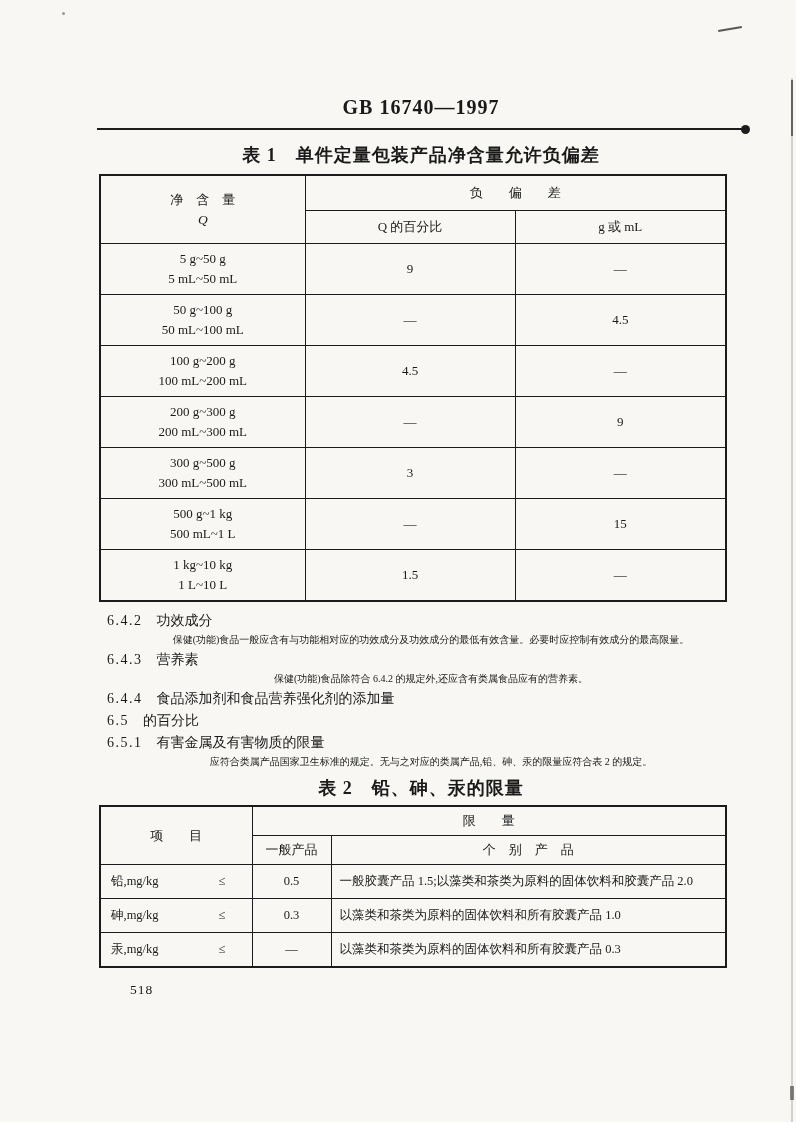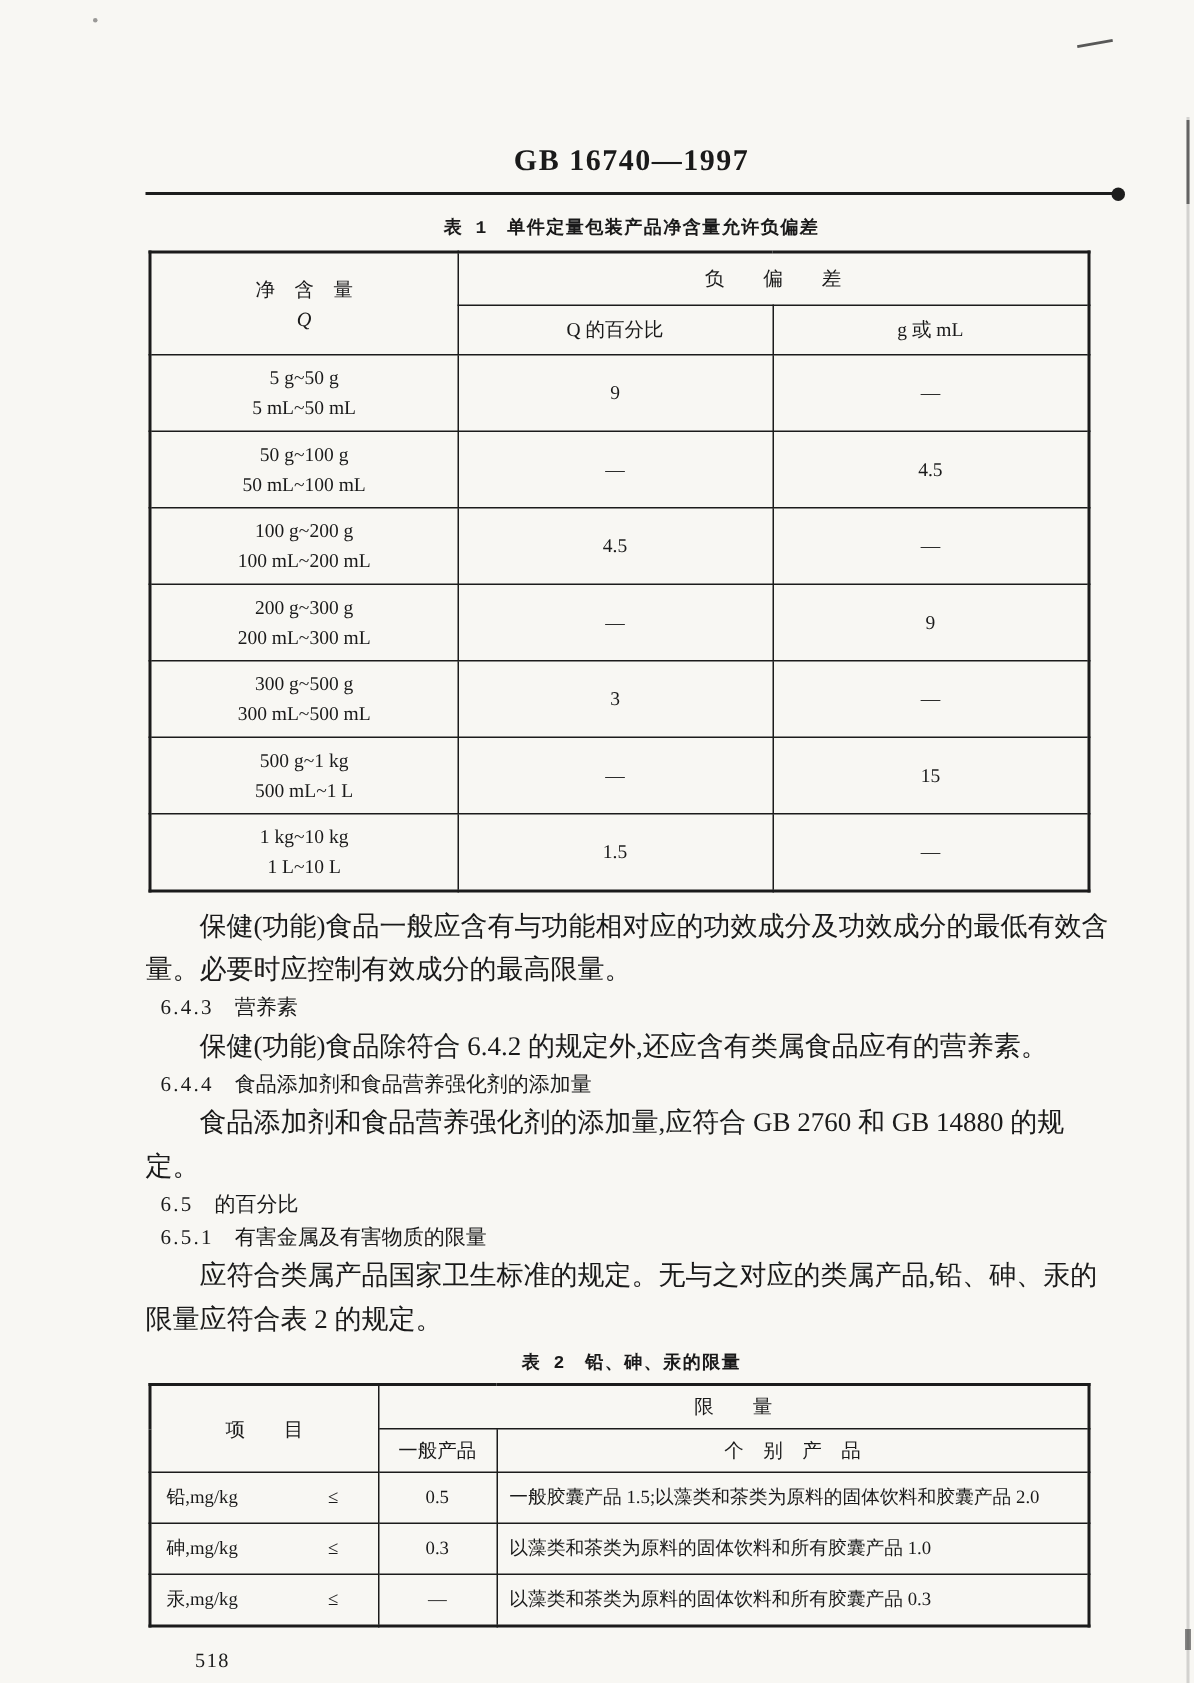--- a/index.html
+++ b/index.html
@@ -15,21 +15,21 @@
 
   
   .doc-number{
     text-align:center;font-size:20px;font-weight:bold;
     letter-spacing:1px;
   }
   .header-rule{height:2px;background:#1d1d1d;margin-top:9px;position:relative;}
   .rule-blob{position:absolute;right:-5px;top:-3px;width:9px;height:9px;background:#1d1d1d;border-radius:50%;}
 
   
-  .tcap{text-align:center;font-size:12px;font-weight:bold;letter-spacing:1px;margin:13px 0 7px;font-family:Liberation Mono, monospace;}
+  .tcap{text-align:center;font-size:18px;font-weight:bold;letter-spacing:1px;margin:13px 0 7px;}
   .tcap2{margin:6px 0 5px;}
 
   
   table{border-collapse:collapse;table-layout:fixed;}
   .std-table{width:626px;margin-left:2px;border:2px solid #1b1b1b;}
   .std-table th,.std-table td{
     border:1px solid #1b1b1b;text-align:center;
     font-size:13px;font-weight:normal;padding:2px 4px;
     vertical-align:middle;
   }
@@ -41,21 +41,21 @@
   .t2 .h1 th{height:24px;}
   .t2 .h2 th{height:24px;}
   .t2 td{height:29px;font-size:12.5px;text-align:center;}
   .item-flex{display:flex;justify-content:space-between;align-items:center;padding:0 22px 0 6px;}
   .c-ind{text-align:left !important;padding-left:8px !important;margin-top:38px;}
 
   
   .content{margin-top:8px;}
   .sec{font-size:14px;line-height:21px;padding-left:10px;margin-top:1px;white-space:nowrap;}
   .sec-num{letter-spacing:1.5px;margin-right:14px;}
-  .para{font-size:18px;line-height:29px;margin:0;text-indent:2em;}
+  .para{font-size:10px;line-height:17px;margin:0;text-indent:2em;text-align:center;}
 
   
   .page-number{margin:14px 0 0 33px;font-size:13.5px;letter-spacing:1px;}
 
   
   .edge-line{position:absolute;right:3px;top:78px;width:2px;height:1044px;background:rgba(80,80,80,.22);}
   .edge-line-dark{position:absolute;right:3px;top:80px;width:2.5px;height:56px;background:rgba(40,40,40,.65);}
   .edge-tick{position:absolute;right:2px;top:1086px;width:4px;height:14px;background:rgba(40,40,40,.55);}
   .corner-mark{position:absolute;top:28px;right:54px;width:24px;height:0;border-top:2px solid rgba(35,35,35,.75);transform:rotate(-10deg);}
   .speck1{position:absolute;top:12px;left:62px;width:3px;height:3px;background:rgba(60,60,60,.5);border-radius:50%;}
@@ -144,31 +144,33 @@
         <div>1 L~10 L</div>
       </td>
       <td>1.5</td>
       <td>—</td>
     </tr>
   </tbody>
     </table>
 
   <div class="content">
 
+    <div class="sec">
+      <span class="sec-num">6.4.2</span><span class="sec-title">功效成分</span>
+    </div>
     <p class="para">保健(功能)食品一般应含有与功能相对应的功效成分及功效成分的最低有效含量。必要时应控制有效成分的最高限量。</p>
 
     <div class="sec">
       <span class="sec-num">6.4.3</span><span class="sec-title">营养素</span>
     </div>
     <p class="para">保健(功能)食品除符合 6.4.2 的规定外,还应含有类属食品应有的营养素。</p>
 
     <div class="sec">
       <span class="sec-num">6.4.4</span><span class="sec-title">食品添加剂和食品营养强化剂的添加量</span>
     </div>
-    <p class="para">食品添加剂和食品营养强化剂的添加量,应符合 GB 2760 和 GB 14880 的规定。</p>
 
     <div class="sec">
       <span class="sec-num">6.5</span><span class="sec-title">的百分比</span>
     </div>
 
     <div class="sec">
       <span class="sec-num">6.5.1</span><span class="sec-title">有害金属及有害物质的限量</span>
     </div>
     <p class="para">应符合类属产品国家卫生标准的规定。无与之对应的类属产品,铅、砷、汞的限量应符合表 2 的规定。</p>
 

